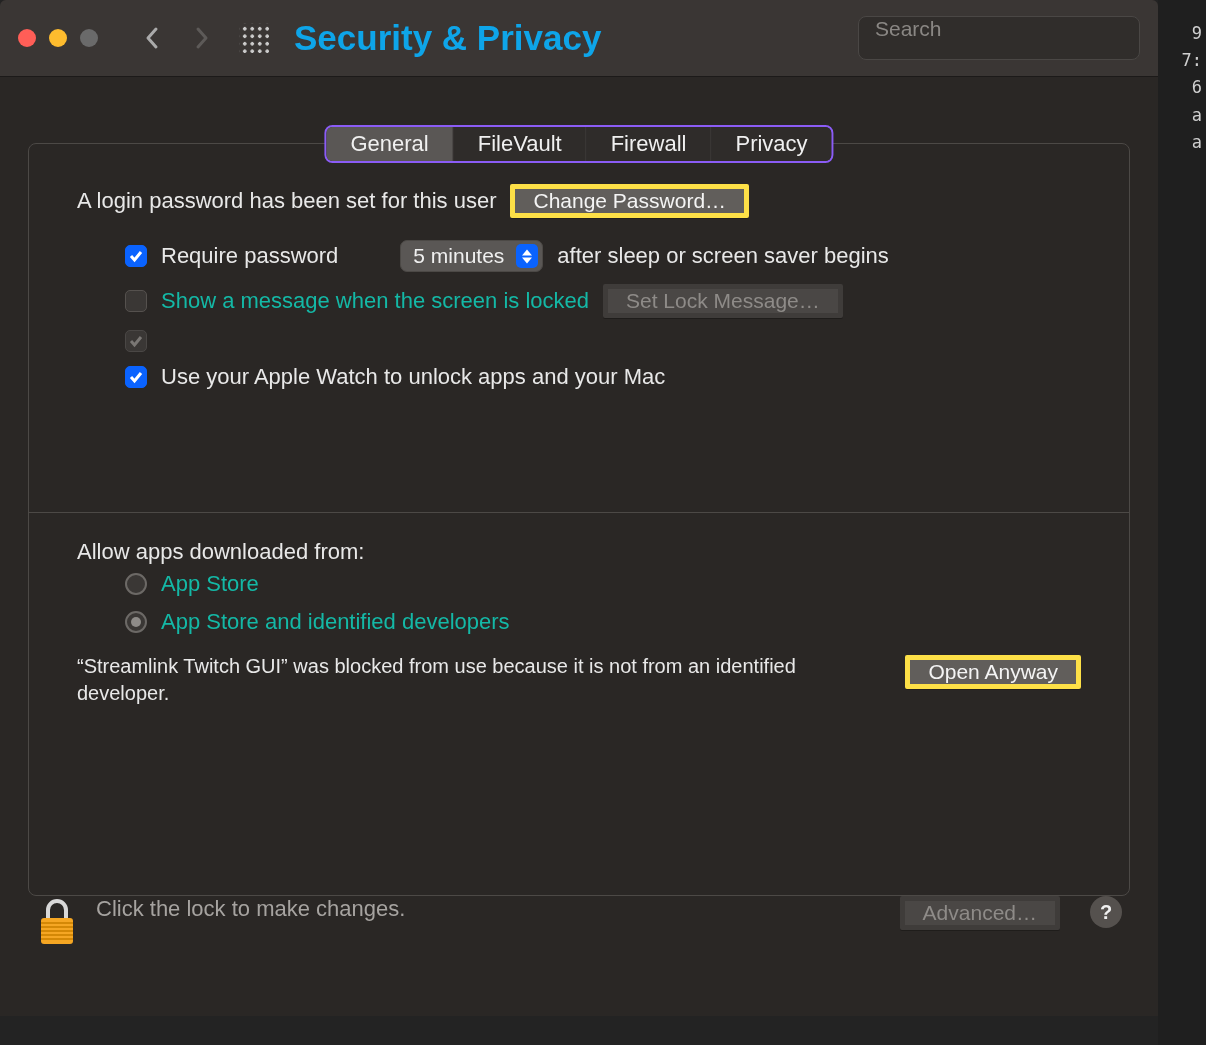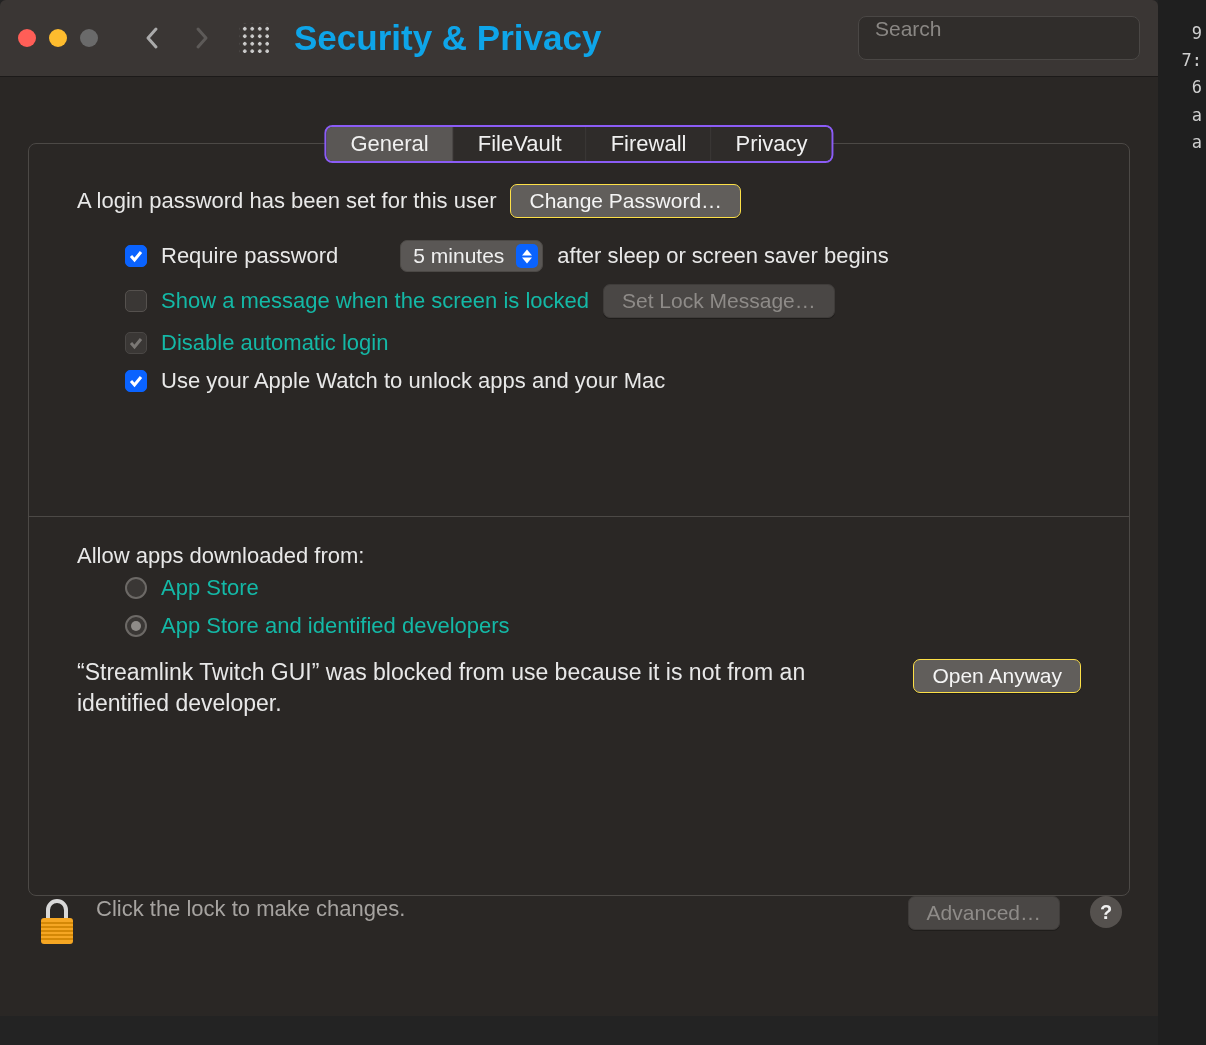--- a/index.html
+++ b/index.html
@@ -108,22 +108,22 @@
     padding: 40px 48px 0 48px;
   }
 
   .row { display: flex; align-items: center; gap: 14px; margin-bottom: 12px; flex-wrap: wrap;}
   .subrows { margin-left: 48px; }
   .ptext { font-size: 22px; color: #e8e8e8; }
   .ptext.dim { color: #14b8a6; }
 
   .btn {
     background: #615e5b;
-    border: 1px solid #fde047;
-    border-radius: 7px;
+    border: 5px solid #fde047;
+    border-radius: 2px;
     color: #f4f4f4;
     font-size: 21px;
     padding: 3px 18px;
     height: 34px;
     display: inline-flex; align-items: center;
     box-shadow: 0 1px 0 rgba(0,0,0,.25);
   }
   .btn.dim {
     background: #4a4745;
     color: #8e8b88;
@@ -173,21 +173,21 @@
     display: inline-flex; align-items: center; justify-content: center;
     flex-shrink: 0;
   }
   .radio.sel::after {
     content: ""; width: 10px; height: 10px; border-radius: 50%; background: #8e8b88;
   }
 
   .blocked-row {
     display: flex; align-items: flex-start; gap: 24px; margin-top: 18px;
   }
-  .blocked-text { flex: 1; font-size: 23px; color: #e8e8e8; line-height: 1.35; }
+  .blocked-text { flex: 1; font-size: 20px; color: #e8e8e8; line-height: 1.35; }
 
   .footer {
     position: absolute; left: 0; right: 0; bottom: 0; height: 120px;
     display: flex; 
     padding: 0 36px;
     gap: 18px;
   }
   .lock-icon svg { width: 42px; height: 52px; display: block; }
   .footer-text { font-size: 22px; color: #a6a3a0; }
   .help {
@@ -288,21 +288,20 @@
           <span class="ptext dim">Show a message when the screen is locked</span>
           <button class="btn dim">Set Lock Message…</button>
         </div>
 
         <div class="row">
           <span class="checkbox offdim">
             <svg viewBox="0 0 16 16">
                 <path d="M3 8 L6.5 12 L13 4"></path>
               </svg>
           </span>
-          <span class="ptext dim">Disable automatic login</span>
         </div>
 
         <div class="row">
           <span class="checkbox blue">
             <svg viewBox="0 0 16 16">
                 <path d="M3 8 L6.5 12 L13 4"></path>
               </svg>
           </span>
           <span class="ptext">Use your Apple Watch to unlock apps and your Mac</span>
         </div>

